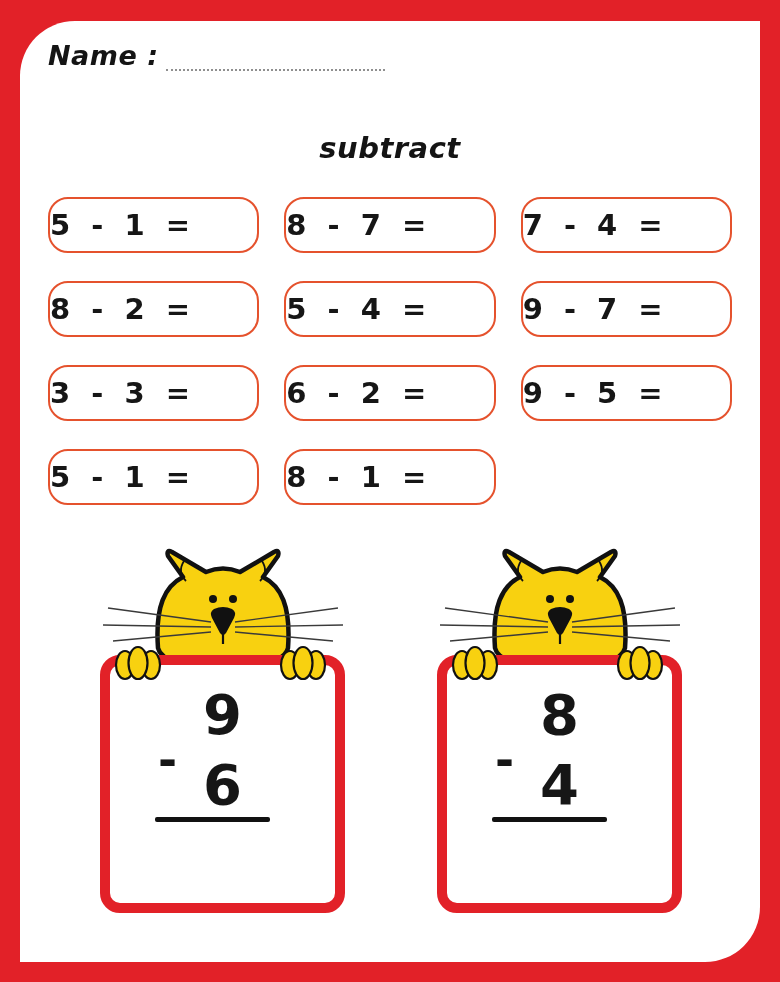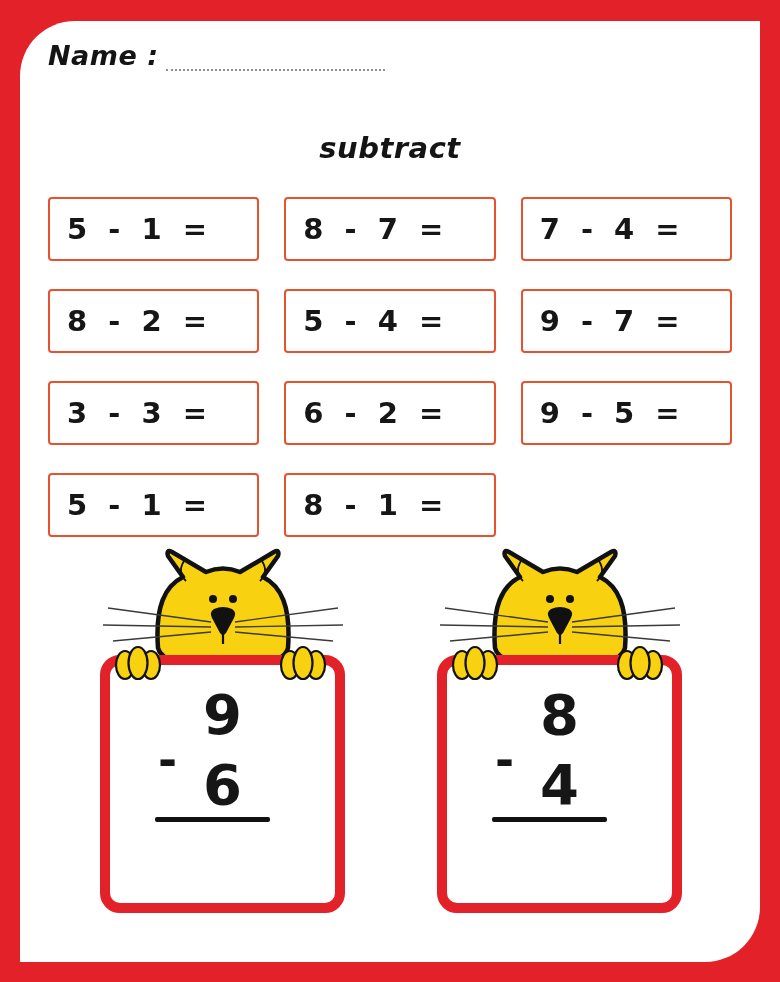--- a/index.html
+++ b/index.html
@@ -38,23 +38,22 @@
     color:#141414; letter-spacing:0.5px;
   }
 
   
   .problems-grid {
     position:absolute; left:48px; top:197px; width:684px;
     display:grid; grid-template-columns:repeat(3,1fr);
     column-gap:25px; row-gap:28px;
   }
   .problem-box {
-    height:64px; border:2.5px solid #E5522D; border-radius:4px;
+    height:56px; border:2.5px solid #E5522D; border-radius:20px;
     background:#fff; display:flex; align-items:center;
-    padding-left:17px;
   }
   .problem-text {
     font-size:29px; font-weight:bold; color:#161616;
     letter-spacing:2px; word-spacing:7px; white-space:pre;
   }
 
   
   .cat-unit { position:absolute; width:245px; height:370px; top:548px; }
   .cat-unit.left  { left:100px; }
   .cat-unit.right { left:437px; }

